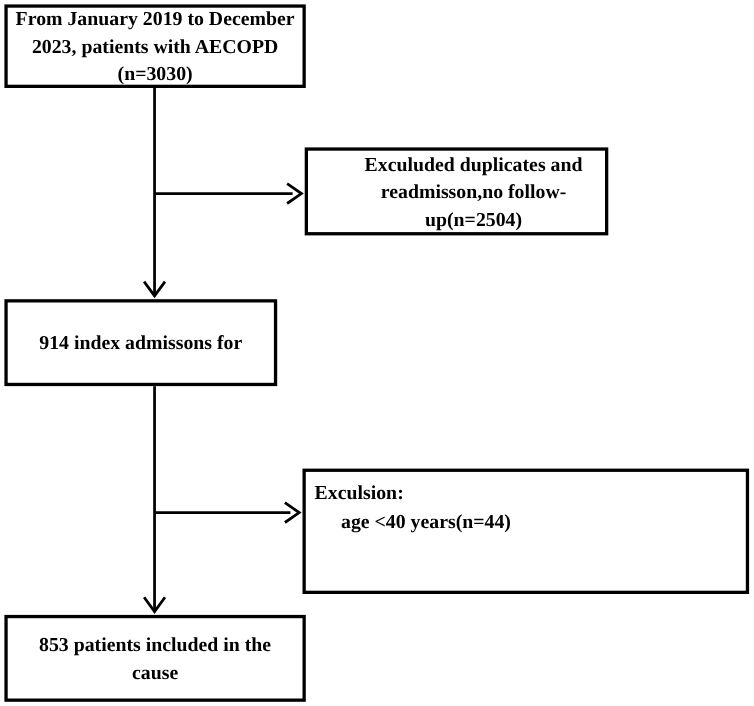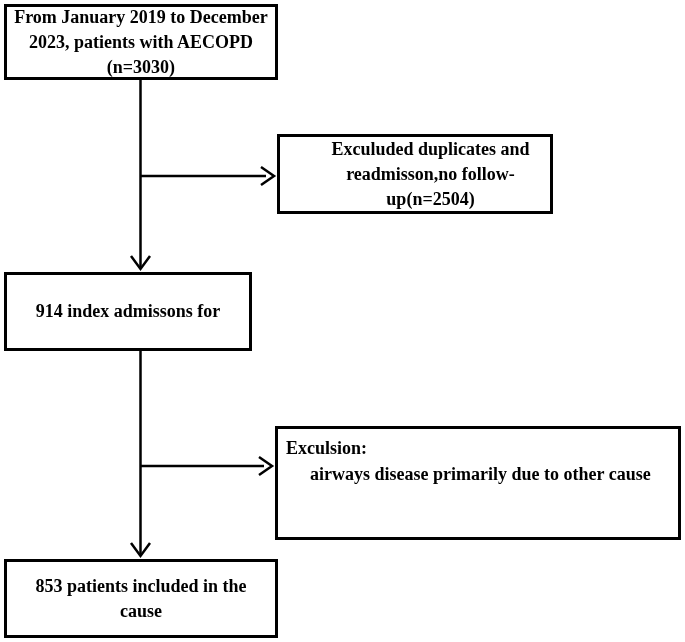--- a/index.html
+++ b/index.html
@@ -82,21 +82,21 @@
     <div>Exculuded duplicates and</div>
     <div>readmisson,no follow-up(n=2504)</div>
   </div>
 
   <div class="box box-index">
     <div>914 index admissons for</div>
   </div>
 
   <div class="box box-excl2">
     <div>Exculsion:</div>
-    <div class="indent">airways disease primarily due to other cause</div>
+    <div class="indent">age &lt;40 years(n=44)</div>
   </div>
 
   <div class="box box-included">
     <div>853 patients included in the</div>
     <div>cause</div>
   </div>
 
 </div>
 
 </body></html>

